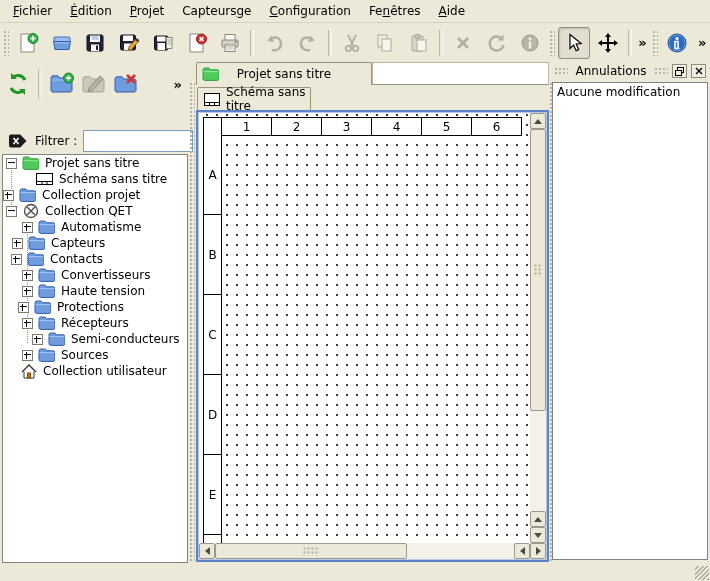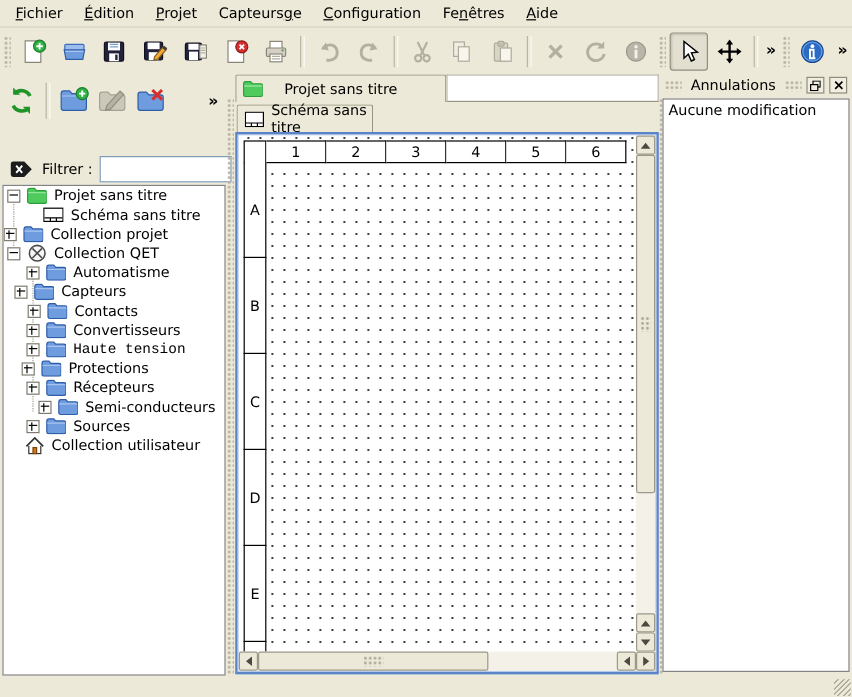--- a/index.html
+++ b/index.html
@@ -399,41 +399,41 @@
       <div class="tree-row" style="padding-left: 9px;">
         <div class="expander plus"></div>
         <span class="tree-icon">
           <svg width="17" height="14" viewBox="0 0 17 14">
             <path d="M1 3.2C1 2 1.6 1 2.8 1h4l1.6 1.8h6.8c1 0 1.8.8 1.8 1.8v7.2c0 1-.8 1.6-1.8 1.6H2.8C1.8 13.4 1 12.8 1 11.8z" fill="#6f9cdf" stroke="#2f5ea8"></path>
             <path d="M1.4 4.6h14.8" stroke="#a9c4ef"></path>
           </svg>
         </span>
         <span>Capteurs</span>
       </div>
-      <div class="tree-row" style="padding-left: 20px;">
+      <div class="tree-row" style="padding-left: 8px;">
         <div class="expander plus"></div>
         <span class="tree-icon">
           <svg width="17" height="14" viewBox="0 0 17 14">
             <path d="M1 3.2C1 2 1.6 1 2.8 1h4l1.6 1.8h6.8c1 0 1.8.8 1.8 1.8v7.2c0 1-.8 1.6-1.8 1.6H2.8C1.8 13.4 1 12.8 1 11.8z" fill="#6f9cdf" stroke="#2f5ea8"></path>
             <path d="M1.4 4.6h14.8" stroke="#a9c4ef"></path>
           </svg>
         </span>
         <span>Contacts</span>
       </div>
       <div class="tree-row" style="padding-left: 19px;">
         <div class="expander plus"></div>
         <span class="tree-icon">
           <svg width="17" height="14" viewBox="0 0 17 14">
             <path d="M1 3.2C1 2 1.6 1 2.8 1h4l1.6 1.8h6.8c1 0 1.8.8 1.8 1.8v7.2c0 1-.8 1.6-1.8 1.6H2.8C1.8 13.4 1 12.8 1 11.8z" fill="#6f9cdf" stroke="#2f5ea8"></path>
             <path d="M1.4 4.6h14.8" stroke="#a9c4ef"></path>
           </svg>
         </span>
         <span>Convertisseurs</span>
       </div>
-      <div class="tree-row" style="padding-left: 19px; font-family: Liberation Mono, monospace;">
+      <div class="tree-row" style="padding-left: 19px;">
         <div class="expander plus"></div>
         <span class="tree-icon">
           <svg width="17" height="14" viewBox="0 0 17 14">
             <path d="M1 3.2C1 2 1.6 1 2.8 1h4l1.6 1.8h6.8c1 0 1.8.8 1.8 1.8v7.2c0 1-.8 1.6-1.8 1.6H2.8C1.8 13.4 1 12.8 1 11.8z" fill="#6f9cdf" stroke="#2f5ea8"></path>
             <path d="M1.4 4.6h14.8" stroke="#a9c4ef"></path>
           </svg>
         </span>
         <span>Haute tension</span>
       </div>
       <div class="tree-row" style="padding-left: 15px;">

